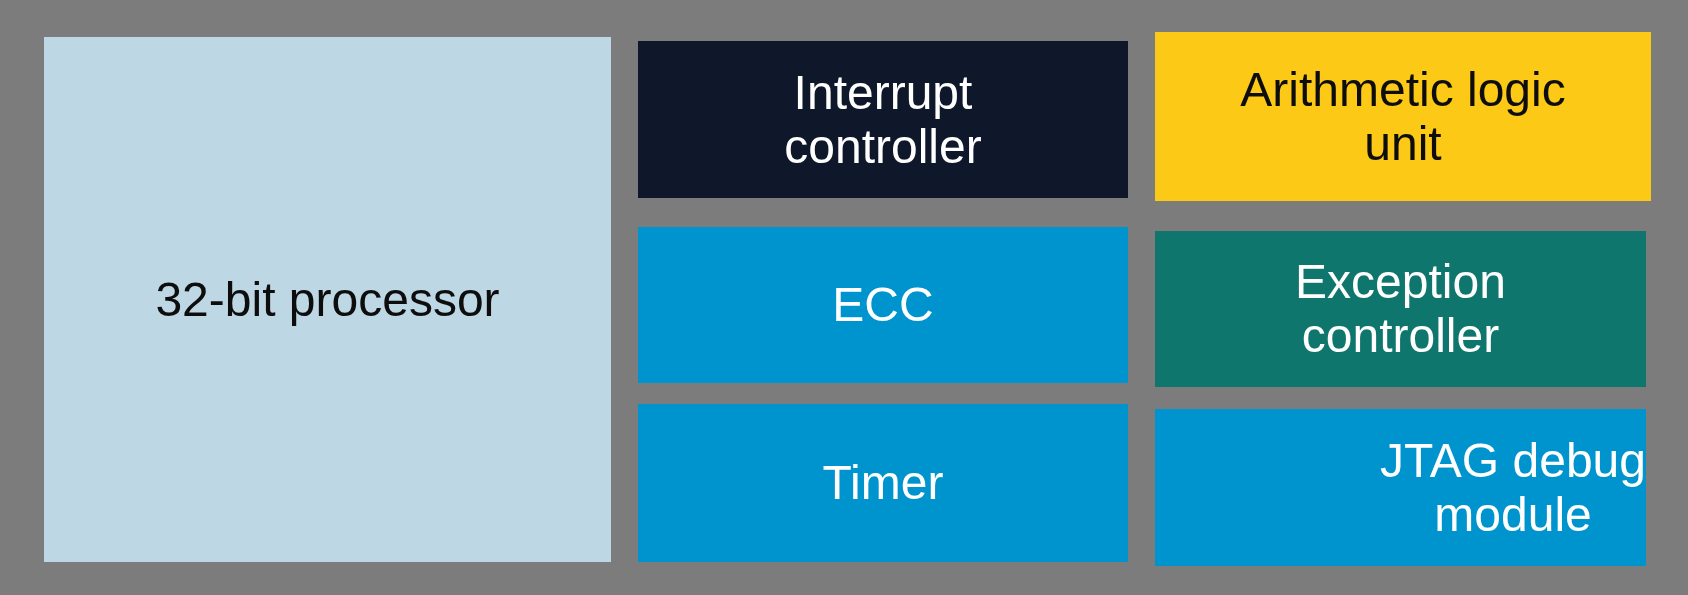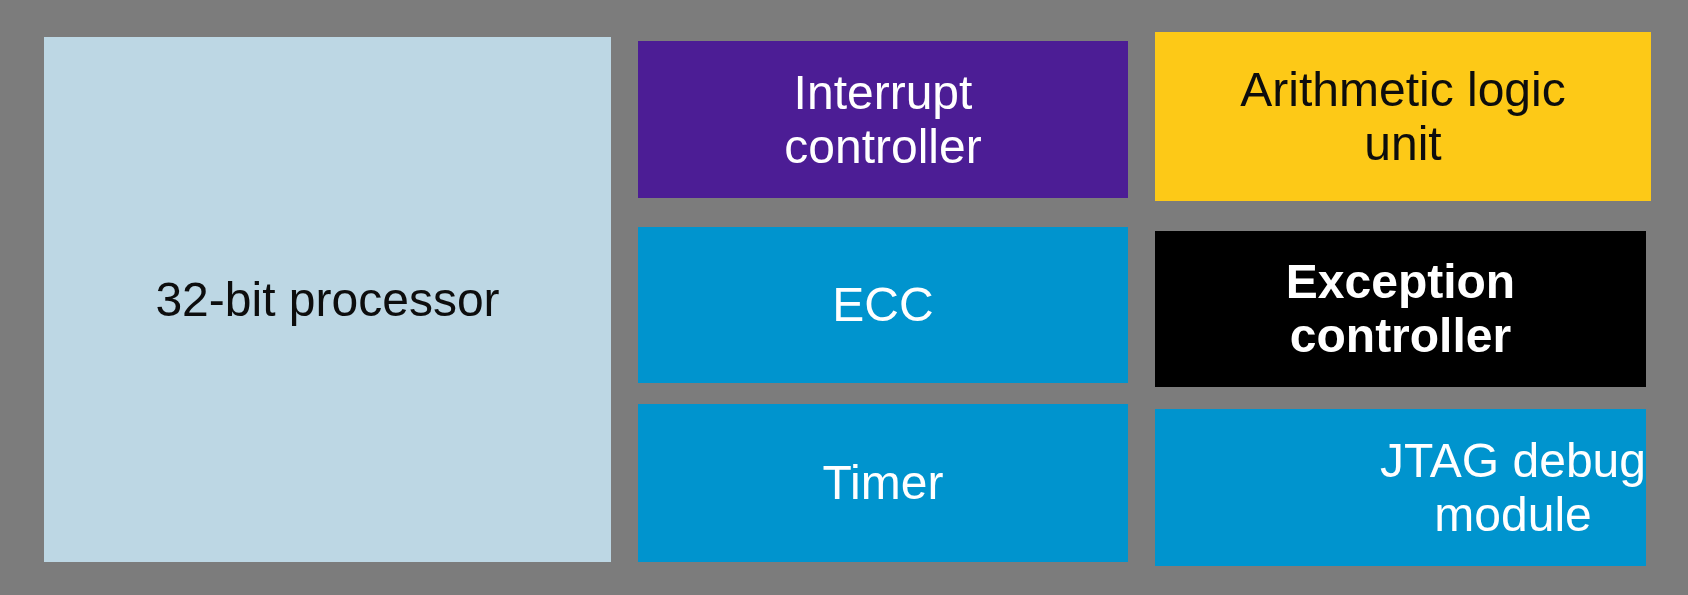--- a/index.html
+++ b/index.html
@@ -43,39 +43,39 @@
 </style>
 </head>
 <body>
 
 <div class="canvas" style="background-color: rgb(124, 124, 124);">
 
   <div class="block" id="block-processor" style="background-color: rgb(189, 215, 228); color: rgb(13, 13, 13);">
     <span class="label">32-bit processor</span>
   </div>
 
-  <div class="block" id="block-interrupt" style="background-color: #4c1d95; color: rgb(255, 255, 255);">
+  <div class="block" id="block-interrupt" style="background-color: #0f172a; color: rgb(255, 255, 255);">
     <span class="label">Interrupt
 controller</span>
   </div>
 
   <div class="block" id="block-timer" style="background-color: rgb(0, 148, 206); color: rgb(255, 255, 255);">
     <span class="label">Timer</span>
   </div>
 
   <div class="block" id="block-ecc" style="background-color: rgb(0, 148, 206); color: rgb(255, 255, 255);">
     <span class="label">ECC</span>
   </div>
 
   <div class="block" id="block-alu" style="background-color: rgb(253, 201, 23); color: rgb(13, 13, 13);">
     <span class="label">Arithmetic logic
 unit</span>
   </div>
 
-  <div class="block" id="block-exception" style="background-color: #000000; color: rgb(255, 255, 255); font-weight: bold;">
+  <div class="block" id="block-exception" style="background-color: #0f766e; color: rgb(255, 255, 255);">
     <span class="label">Exception
 controller</span>
   </div>
 
   <div class="block" id="block-jtag" style="background-color: rgb(0, 148, 206); color: rgb(255, 255, 255);">
     <span class="label">JTAG debug
 module</span>
   </div>
 
 </div>

